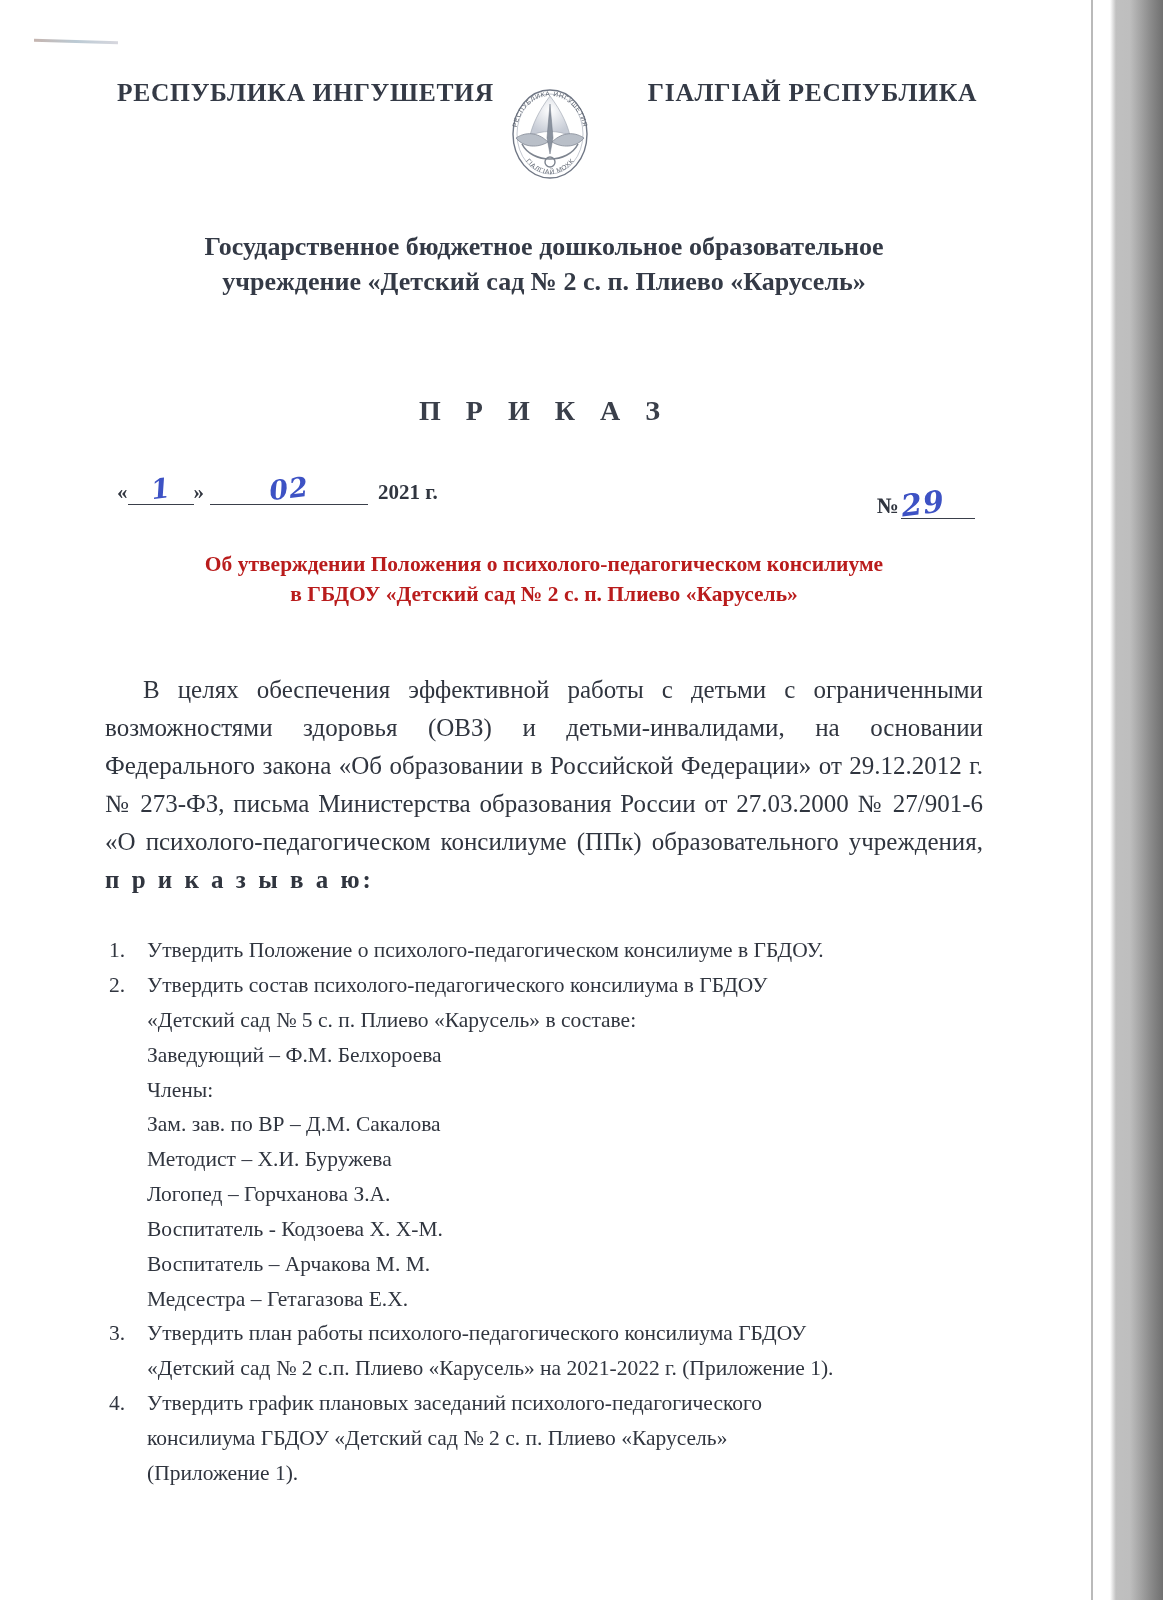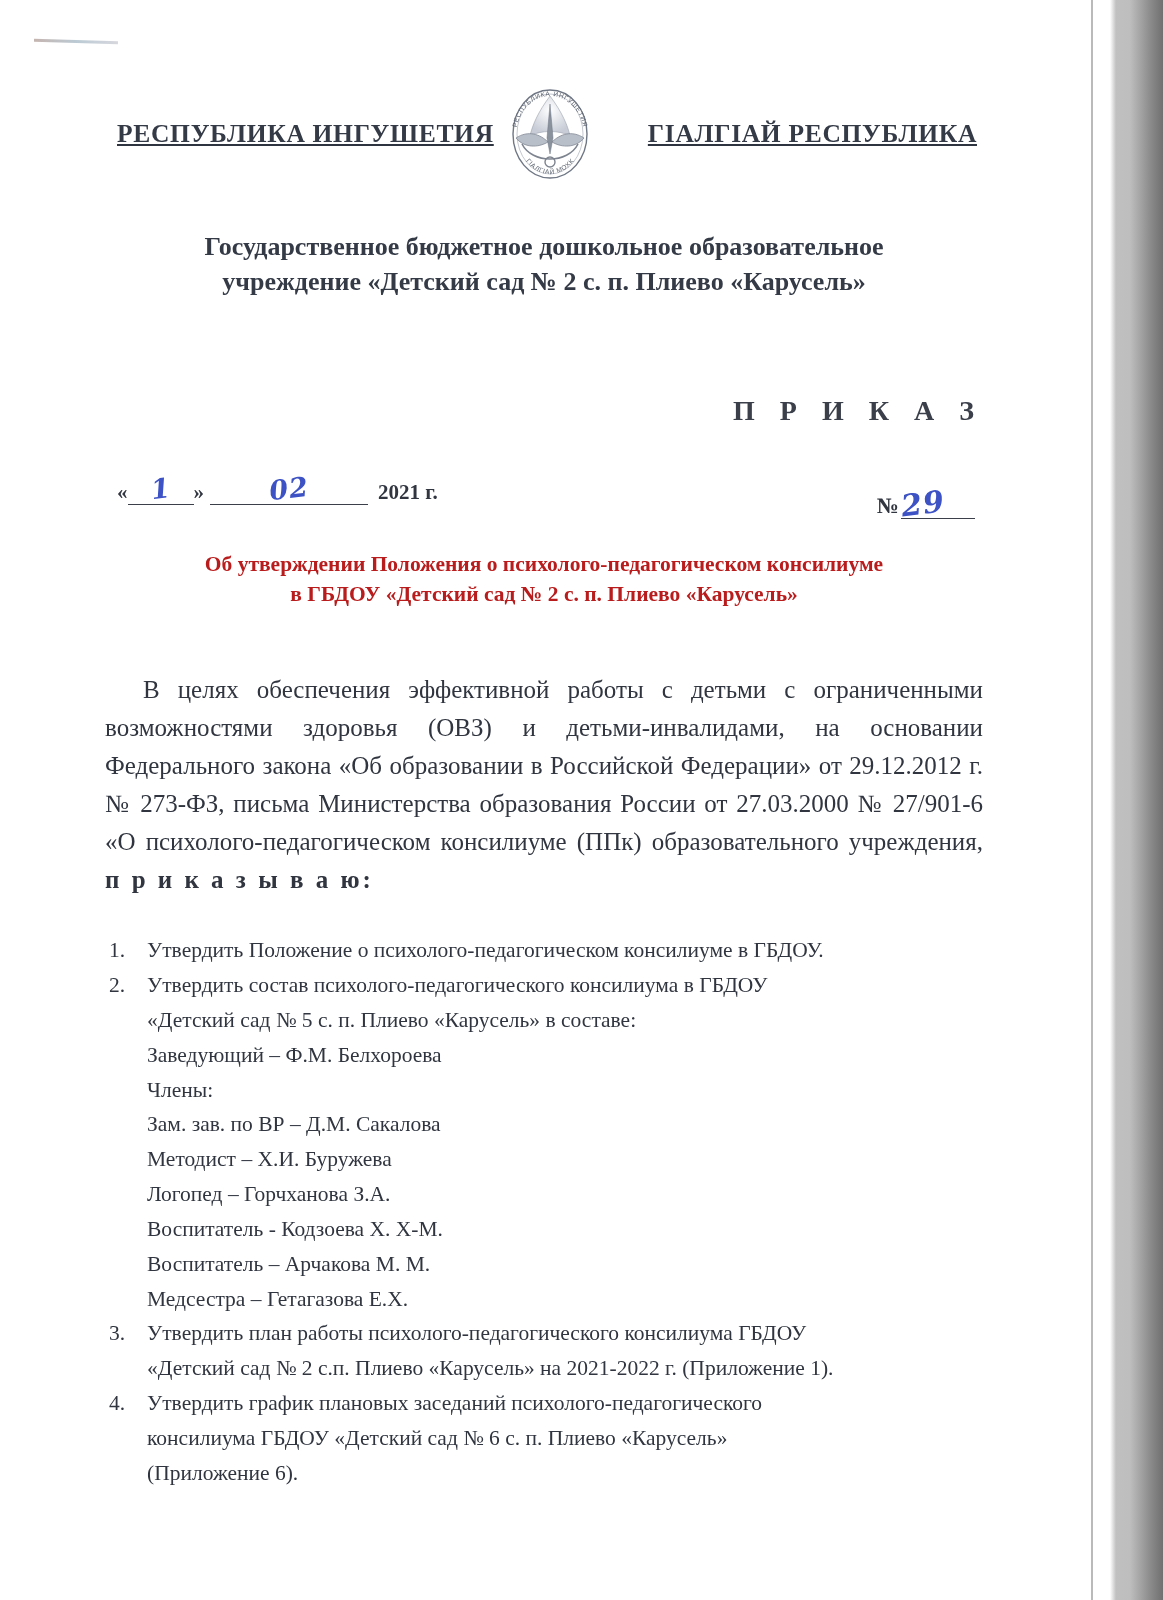--- a/index.html
+++ b/index.html
@@ -62,25 +62,24 @@
   }
   .inner {
     margin: 0 auto;
     width: 878px;
     padding-top: 78px;
   }
 
   
   .letterhead {
     display: flex;
-    align-items: center;
+    align-items: flex-start;
     justify-content: center;
     gap: 8px;
     height: 112px;
-    text-decoration: underline;
   }
   .lh-left, .lh-right {
     font-weight: bold;
     font-size: 25.5px;
     letter-spacing: 0.7px;
     white-space: nowrap;
     color: #343a46;
   }
   .lh-left { width: 392px; text-align: left; padding-left: 12px; }
   .lh-right { width: 392px; text-align: right; padding-right: 6px; }
@@ -99,21 +98,21 @@
     font-weight: bold;
     font-size: 26px;
     line-height: 1.33;
     color: #343a46;
   }
   .institution .l2 { display: block; }
 
   
   .order-word {
     margin-top: 96px;
-    text-align: right;
+    text-align: center;
     font-weight: bold;
     font-size: 28px;
     letter-spacing: 9px;
     color: #3a3f4a;
   }
 
   
   .date-row {
     margin-top: 52px;
     position: relative;
@@ -342,22 +341,22 @@
           <span>Утвердить план работы психолого-педагогического консилиума ГБДОУ</span>
           <ul class="sub-lines">
             <li>«Детский сад № 2 с.п. Плиево «Карусель» на 2021-2022 г. (Приложение 1).</li>
           </ul>
         </li>
 
         <li>
           <span class="marker">4.</span>
           <span>Утвердить график плановых заседаний психолого-педагогического</span>
           <ul class="sub-lines">
-            <li>консилиума ГБДОУ «Детский сад № 6 с. п. Плиево «Карусель»</li>
-            <li>(Приложение 6).</li>
+            <li>консилиума ГБДОУ «Детский сад № 2 с. п. Плиево «Карусель»</li>
+            <li>(Приложение 1).</li>
           </ul>
         </li>
 
       </ol>
 
     </div>
   </div>
 
   <div class="scan-artifact"></div>
   <div class="scan-edge-line"></div>

